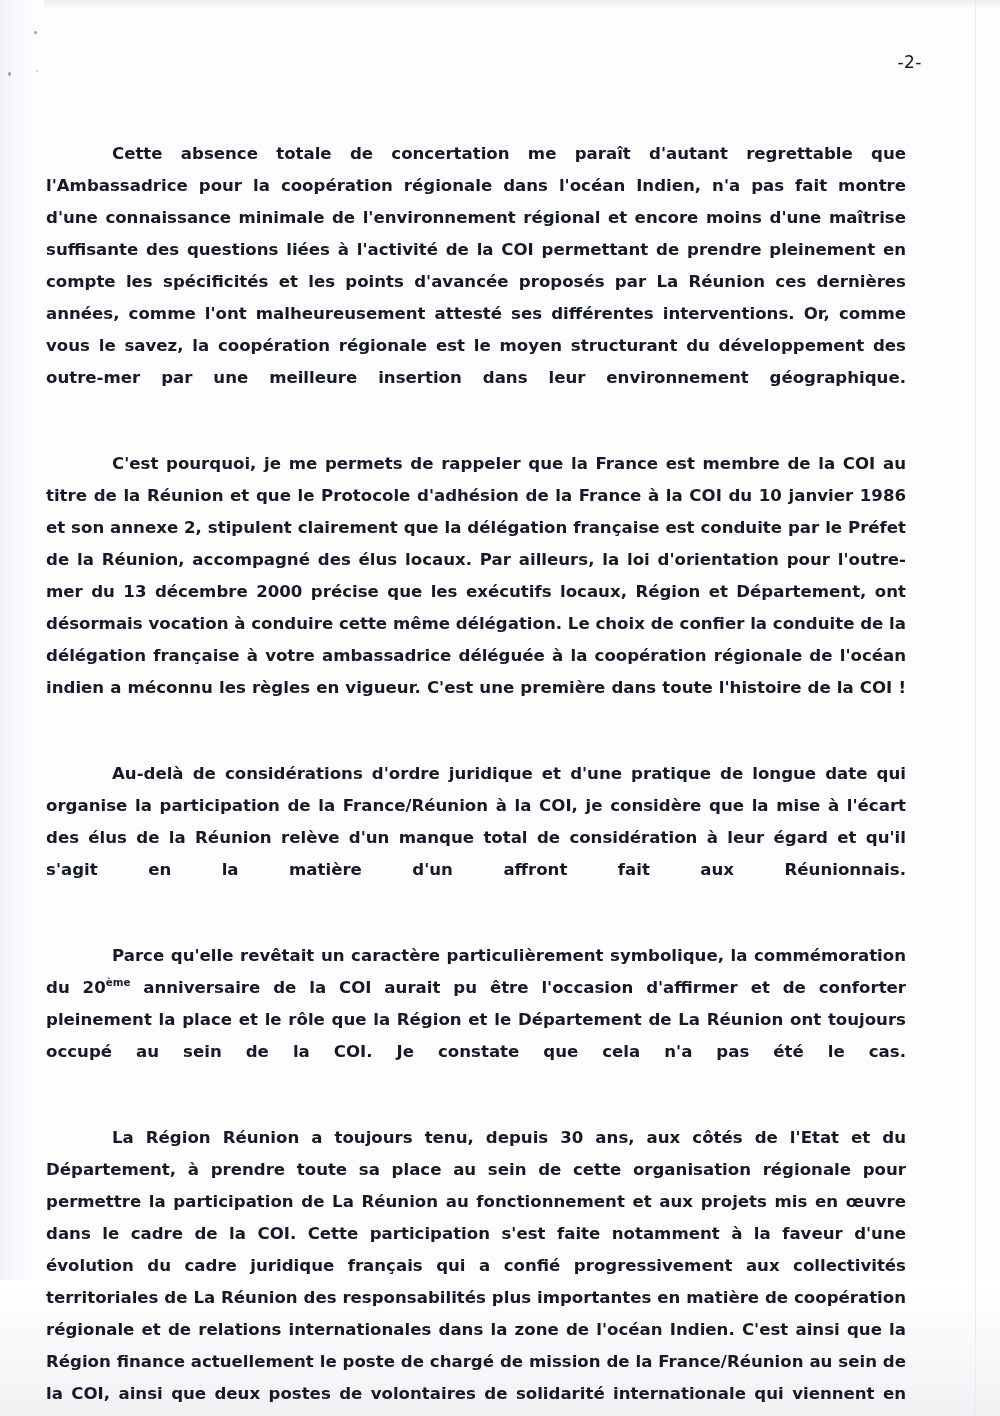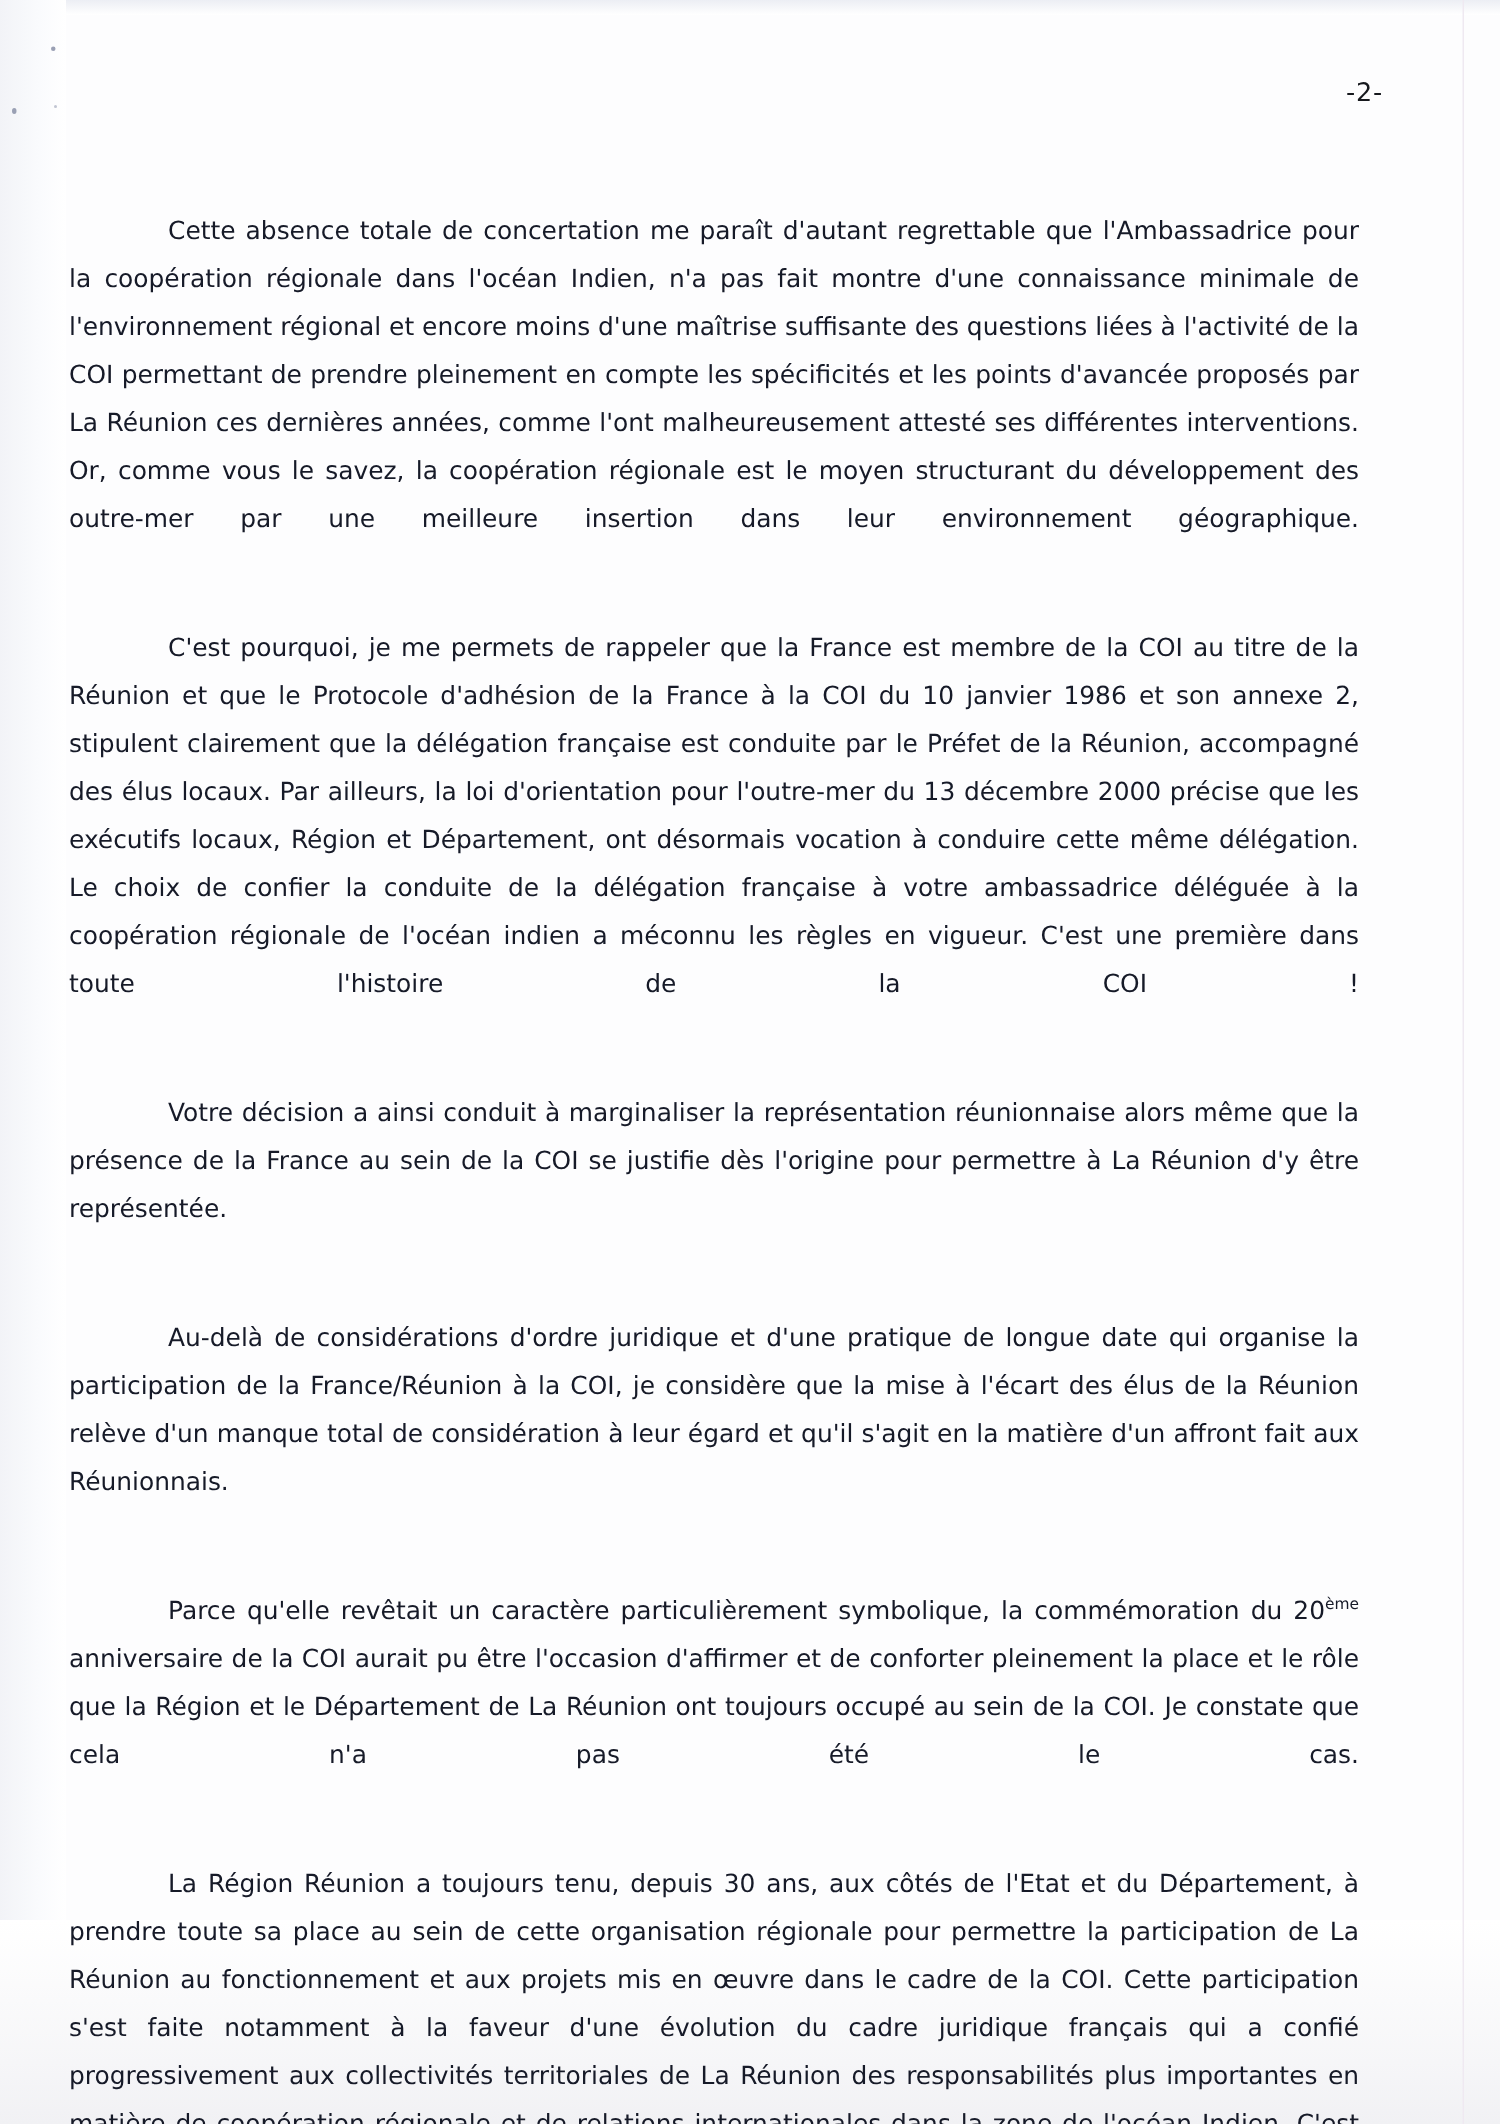--- a/index.html
+++ b/index.html
@@ -79,20 +79,21 @@
     line-height: 32px;
     text-align: justify;
     text-justify: inter-word;
     -webkit-font-smoothing: antialiased;
   }
 
   .body-text p {
     margin: 0 0 22px 0;
     text-indent: 66px;
     text-align: justify;
+    font-weight: bold;
   }
   .body-text p:last-child { margin-bottom: 0; }
 
   
   .body-text p::after {
     content: "";
     display: inline-block;
     width: 100%;
   }
 
@@ -116,21 +117,20 @@
   <div class="speck speck-c"></div>
 
   <div class="page-number">-2-</div>
 
   <div class="body-text">
 
     <p>Cette absence totale de concertation me paraît d'autant regrettable que l'Ambassadrice pour la coopération régionale dans l'océan Indien, n'a pas fait montre d'une connaissance minimale de l'environnement régional et encore moins d'une maîtrise suffisante des questions liées à l'activité de la COI permettant de prendre pleinement en compte les spécificités et les points d'avancée proposés par La Réunion ces dernières années, comme l'ont malheureusement attesté ses différentes interventions. Or, comme vous le savez, la coopération régionale est le moyen structurant du développement des outre-mer par une meilleure insertion dans leur environnement géographique.</p>
 
     <p>C'est pourquoi, je me permets de rappeler que la France est membre de la COI au titre de la Réunion et que le Protocole d'adhésion de la France à la COI du 10 janvier 1986 et son annexe 2, stipulent clairement que la délégation française est conduite par le Préfet de la Réunion, accompagné des élus locaux. Par ailleurs, la loi d'orientation pour l'outre-mer du 13 décembre 2000 précise que les exécutifs locaux, Région et Département, ont désormais vocation à conduire cette même délégation. Le choix de confier la conduite de la délégation française à votre ambassadrice déléguée à la coopération régionale de l'océan indien a méconnu les règles en vigueur. C'est une première dans toute l'histoire de la COI !</p>
 
-    <p>Votre décision a ainsi conduit à marginaliser la représentation réunionnaise alors même que la présence de la France au sein de la COI se justifie dès l'origine pour permettre à La Réunion d'y être représentée.</p>
 
     <p>Au-delà de considérations d'ordre juridique et d'une pratique de longue date qui organise la participation de la France/Réunion à la COI, je considère que la mise à l'écart des élus de la Réunion relève d'un manque total de considération à leur égard et qu'il s'agit en la matière d'un affront fait aux Réunionnais.</p>
 
     <p><span>Parce qu'elle revêtait un caractère particulièrement symbolique, la commémoration du 20</span><sup>ème</sup><span> anniversaire de la COI aurait pu être l'occasion d'affirmer et de conforter pleinement la place et le rôle que la Région et le Département de La Réunion ont toujours occupé au sein de la COI. Je constate que cela n'a pas été le cas.</span></p>
 
     <p>La Région Réunion a toujours tenu, depuis 30 ans, aux côtés de l'Etat et du Département, à prendre toute sa place au sein de cette organisation régionale pour permettre la participation de La Réunion au fonctionnement et aux projets mis en œuvre dans le cadre de la COI. Cette participation s'est faite notamment à la faveur d'une évolution du cadre juridique français qui a confié progressivement aux collectivités territoriales de La Réunion des responsabilités plus importantes en matière de coopération régionale et de relations internationales dans la zone de l'océan Indien. C'est ainsi que la Région finance actuellement le poste de chargé de mission de la France/Réunion au sein de la COI, ainsi que deux postes de volontaires de solidarité internationale qui viennent en appui au Secrétariat Général de la COI.</p>
 
   </div>
 </div>
 

